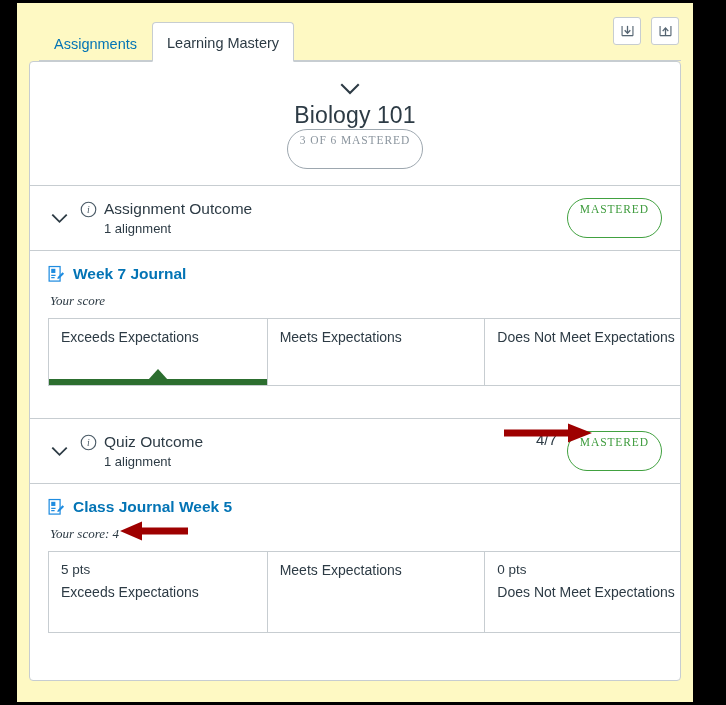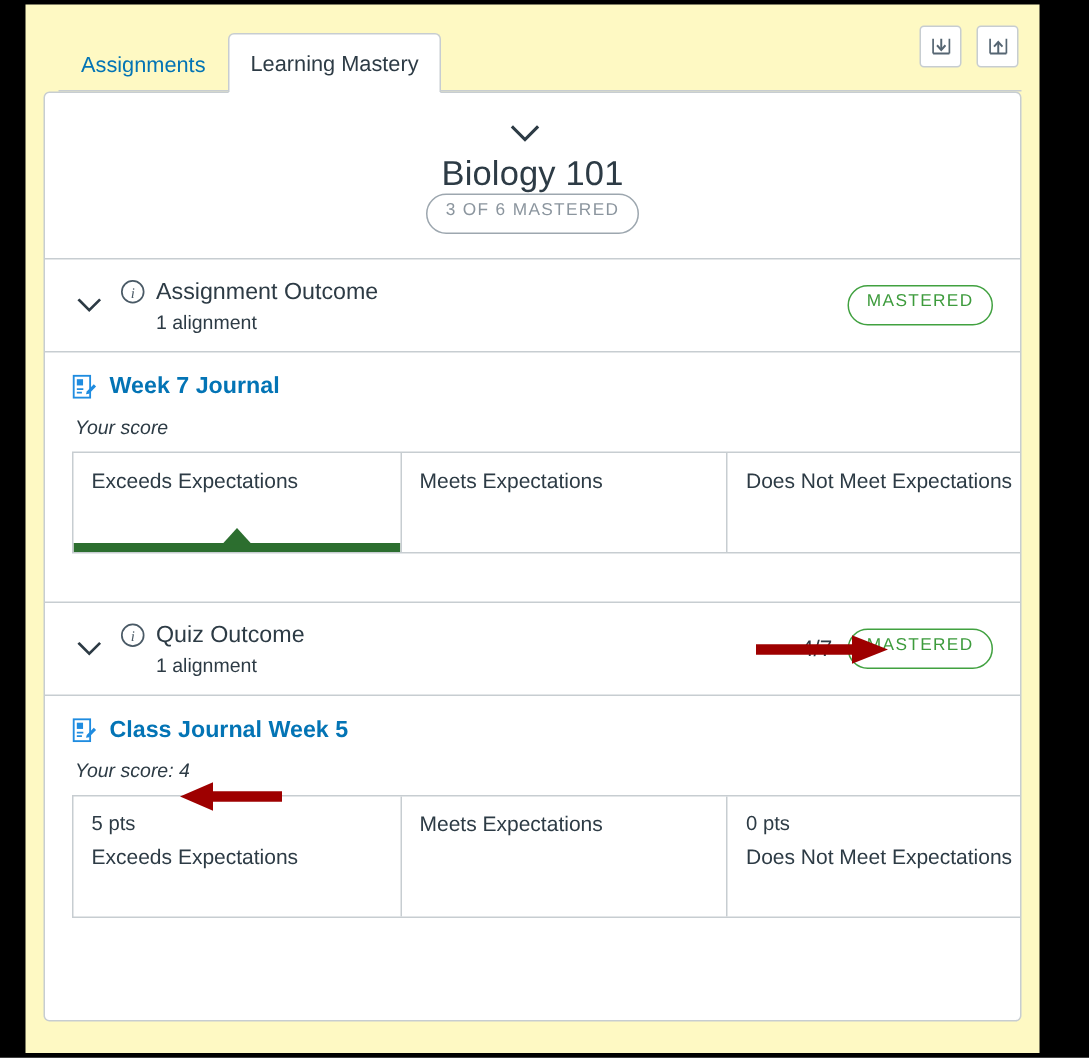--- a/index.html
+++ b/index.html
@@ -103,26 +103,27 @@
   }
   .course-title {
     font-size: 23px;
     color: #2D3B45;
     font-weight: normal;
     letter-spacing: .1px;
     flex: 1 1 auto;
   }
   .pill {
     border-radius: 999px;
-    padding: 3px 12px 8px 12px;
+    padding: 3px 12px 21px 12px;
     font-size: 11.5px;
     letter-spacing: .9px;
     white-space: nowrap;
     display: inline-block;
     line-height: 14px;
+    font-family: Liberation Serif, serif;
   }
   .pill-gray { border: 1px solid #9DA7AF; color: #8B959E; }
   .pill-green { border: 1px solid #41A140; color: #3D9B3C; }
 
   
   .outcome-row {
     display: flex;
     align-items: center;
     padding: 12px 18px 12px 18px;
     border-bottom: 1px solid #C7CDD1;
@@ -146,21 +147,21 @@
     gap: 7px;
   }
   .outcome-sub {
     font-size: 13px;
     color: #2D3B45;
     margin-top: 3px;
     margin-left: 24px;
   }
   .outcome-right {
     display: flex;
-    align-items: center;
+    align-items: flex-start;
     gap: 10px;
     flex: 0 0 auto;
   }
   .score-text {
     font-size: 15px;
     color: #2D3B45;
   }
 
   
   .alignment {
@@ -175,20 +176,21 @@
     color: #0374B5;
     cursor: pointer;
   }
   .your-score {
     font-size: 13px;
     font-style: italic;
     color: #2D3B45;
     margin: 10px 0 9px 2px;
     display: flex;
     align-items: center;
+    font-family: Liberation Serif, serif;
   }
 
   
   .rubric {
     border: 1px solid #C7CDD1;
     display: flex;
     width: 652px;
     height: 68px;
     position: relative;
   }

